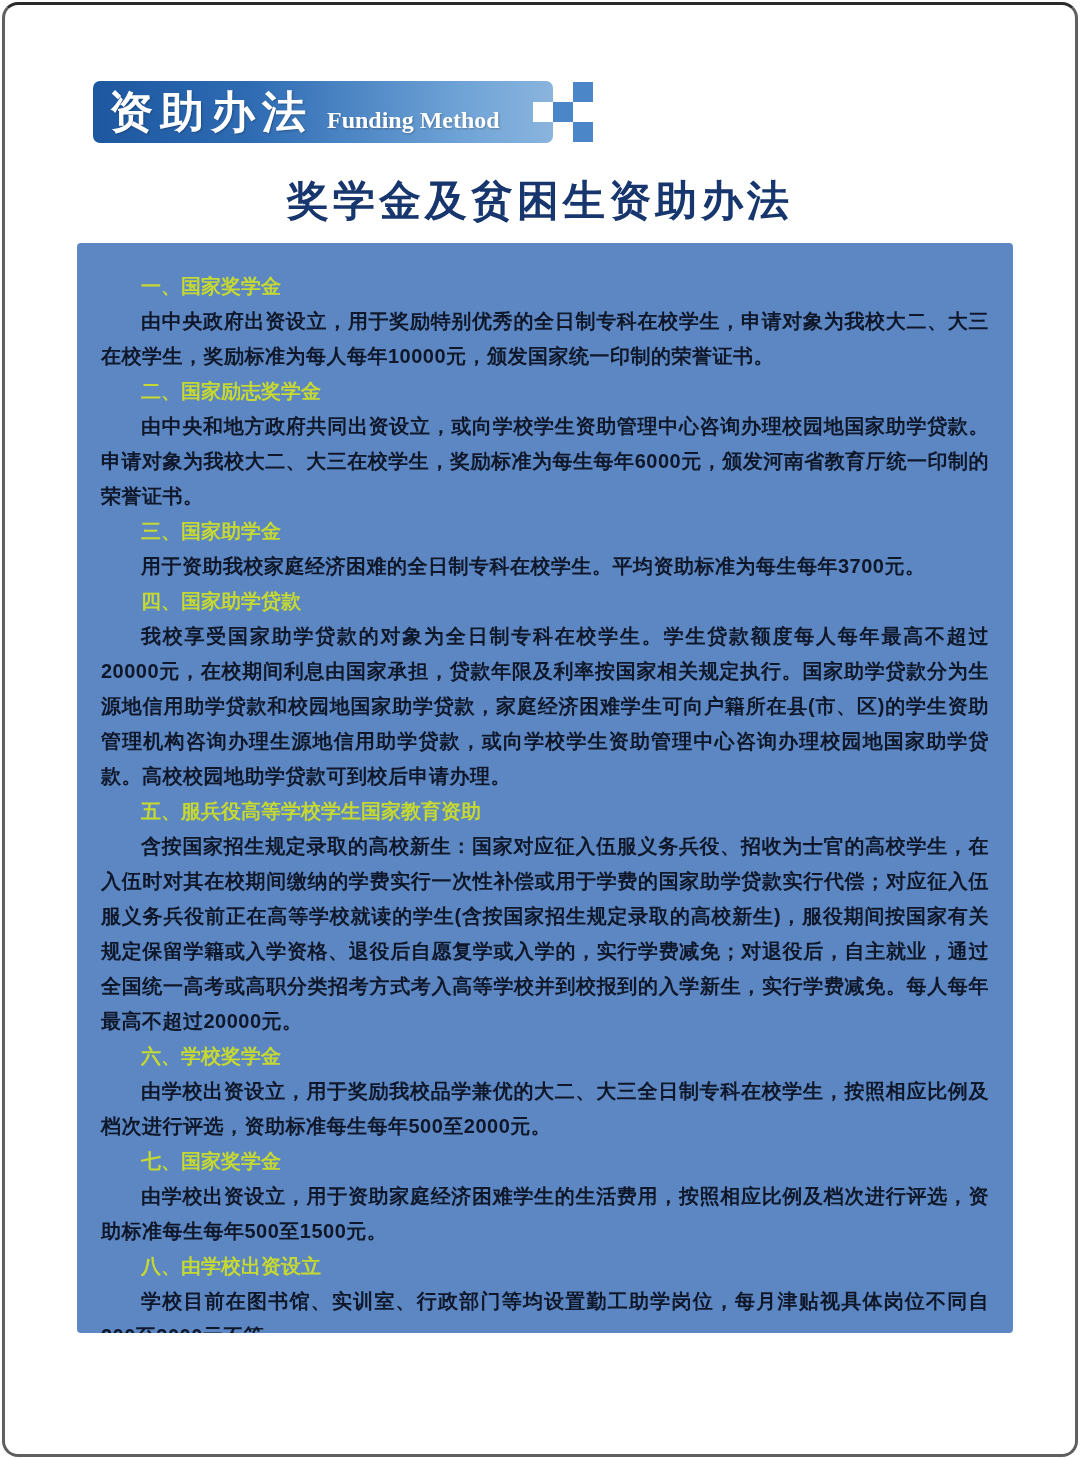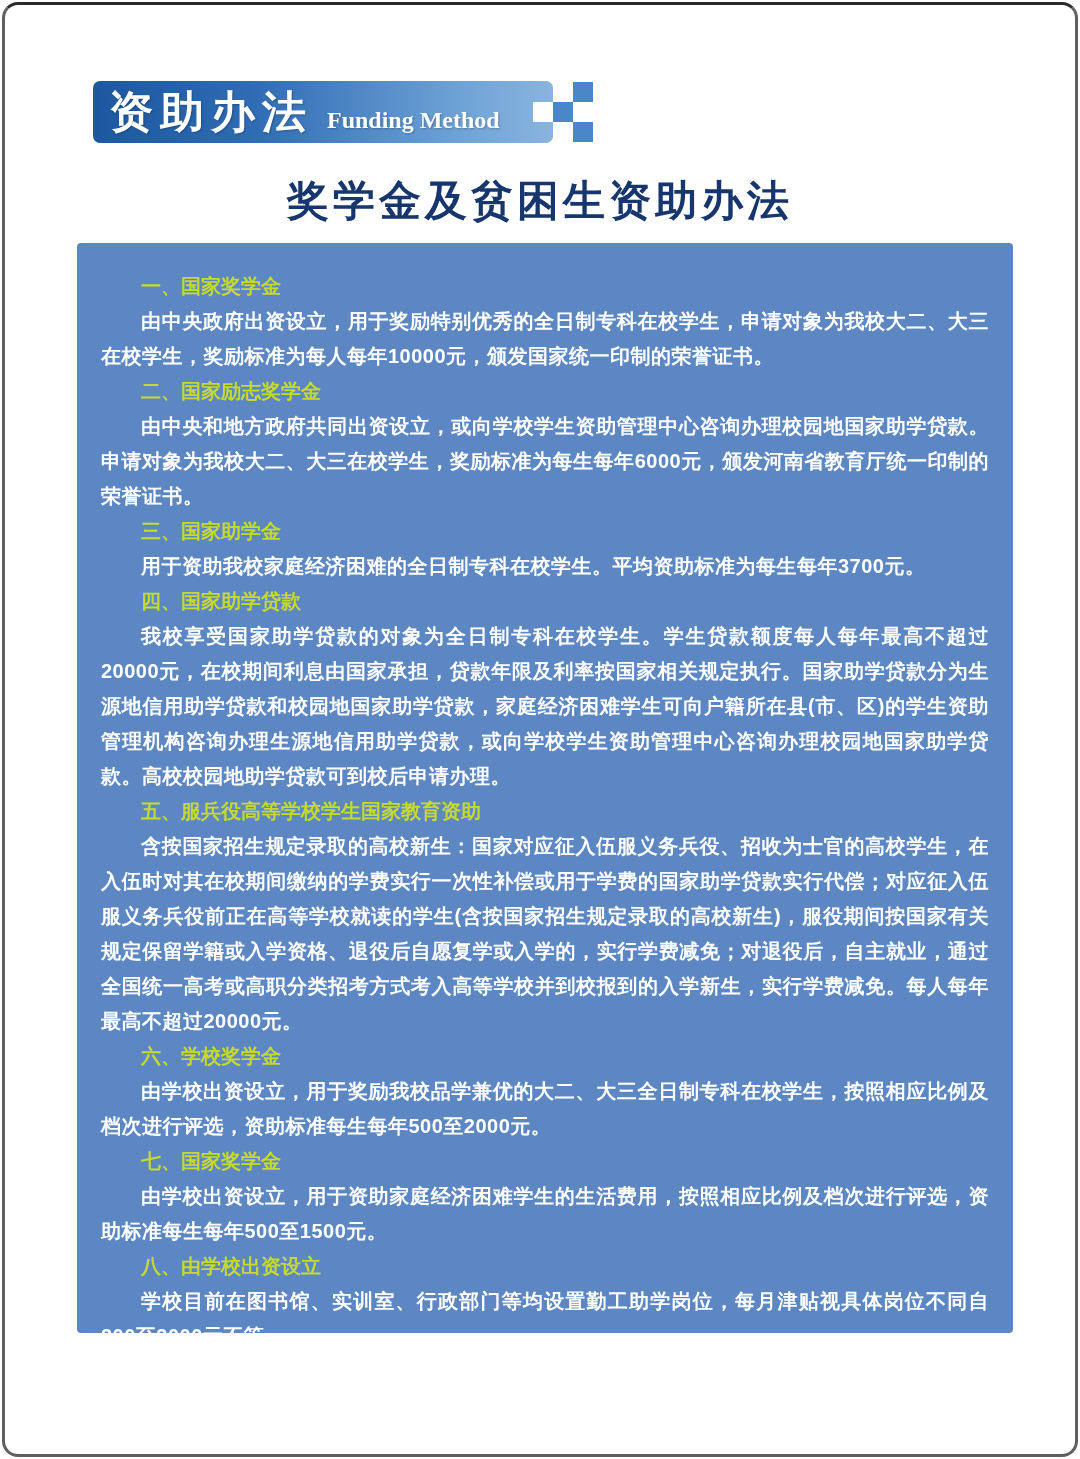--- a/index.html
+++ b/index.html
@@ -79,21 +79,21 @@
     overflow: hidden;
   }
   .sec-h {
     color: #c6d931;
     font-size: 20px;
     font-weight: bold;
     line-height: 35px;
     padding-left: 40px;
   }
   .sec-p {
-    color: #ffffff;
+    color: #0f172a;
     font-size: 20px;
     font-weight: bold;
     line-height: 35px;
     text-indent: 40px;
     text-align: justify;
     letter-spacing: 0.5px;
   }
 </style>
 </head>
 <body>

